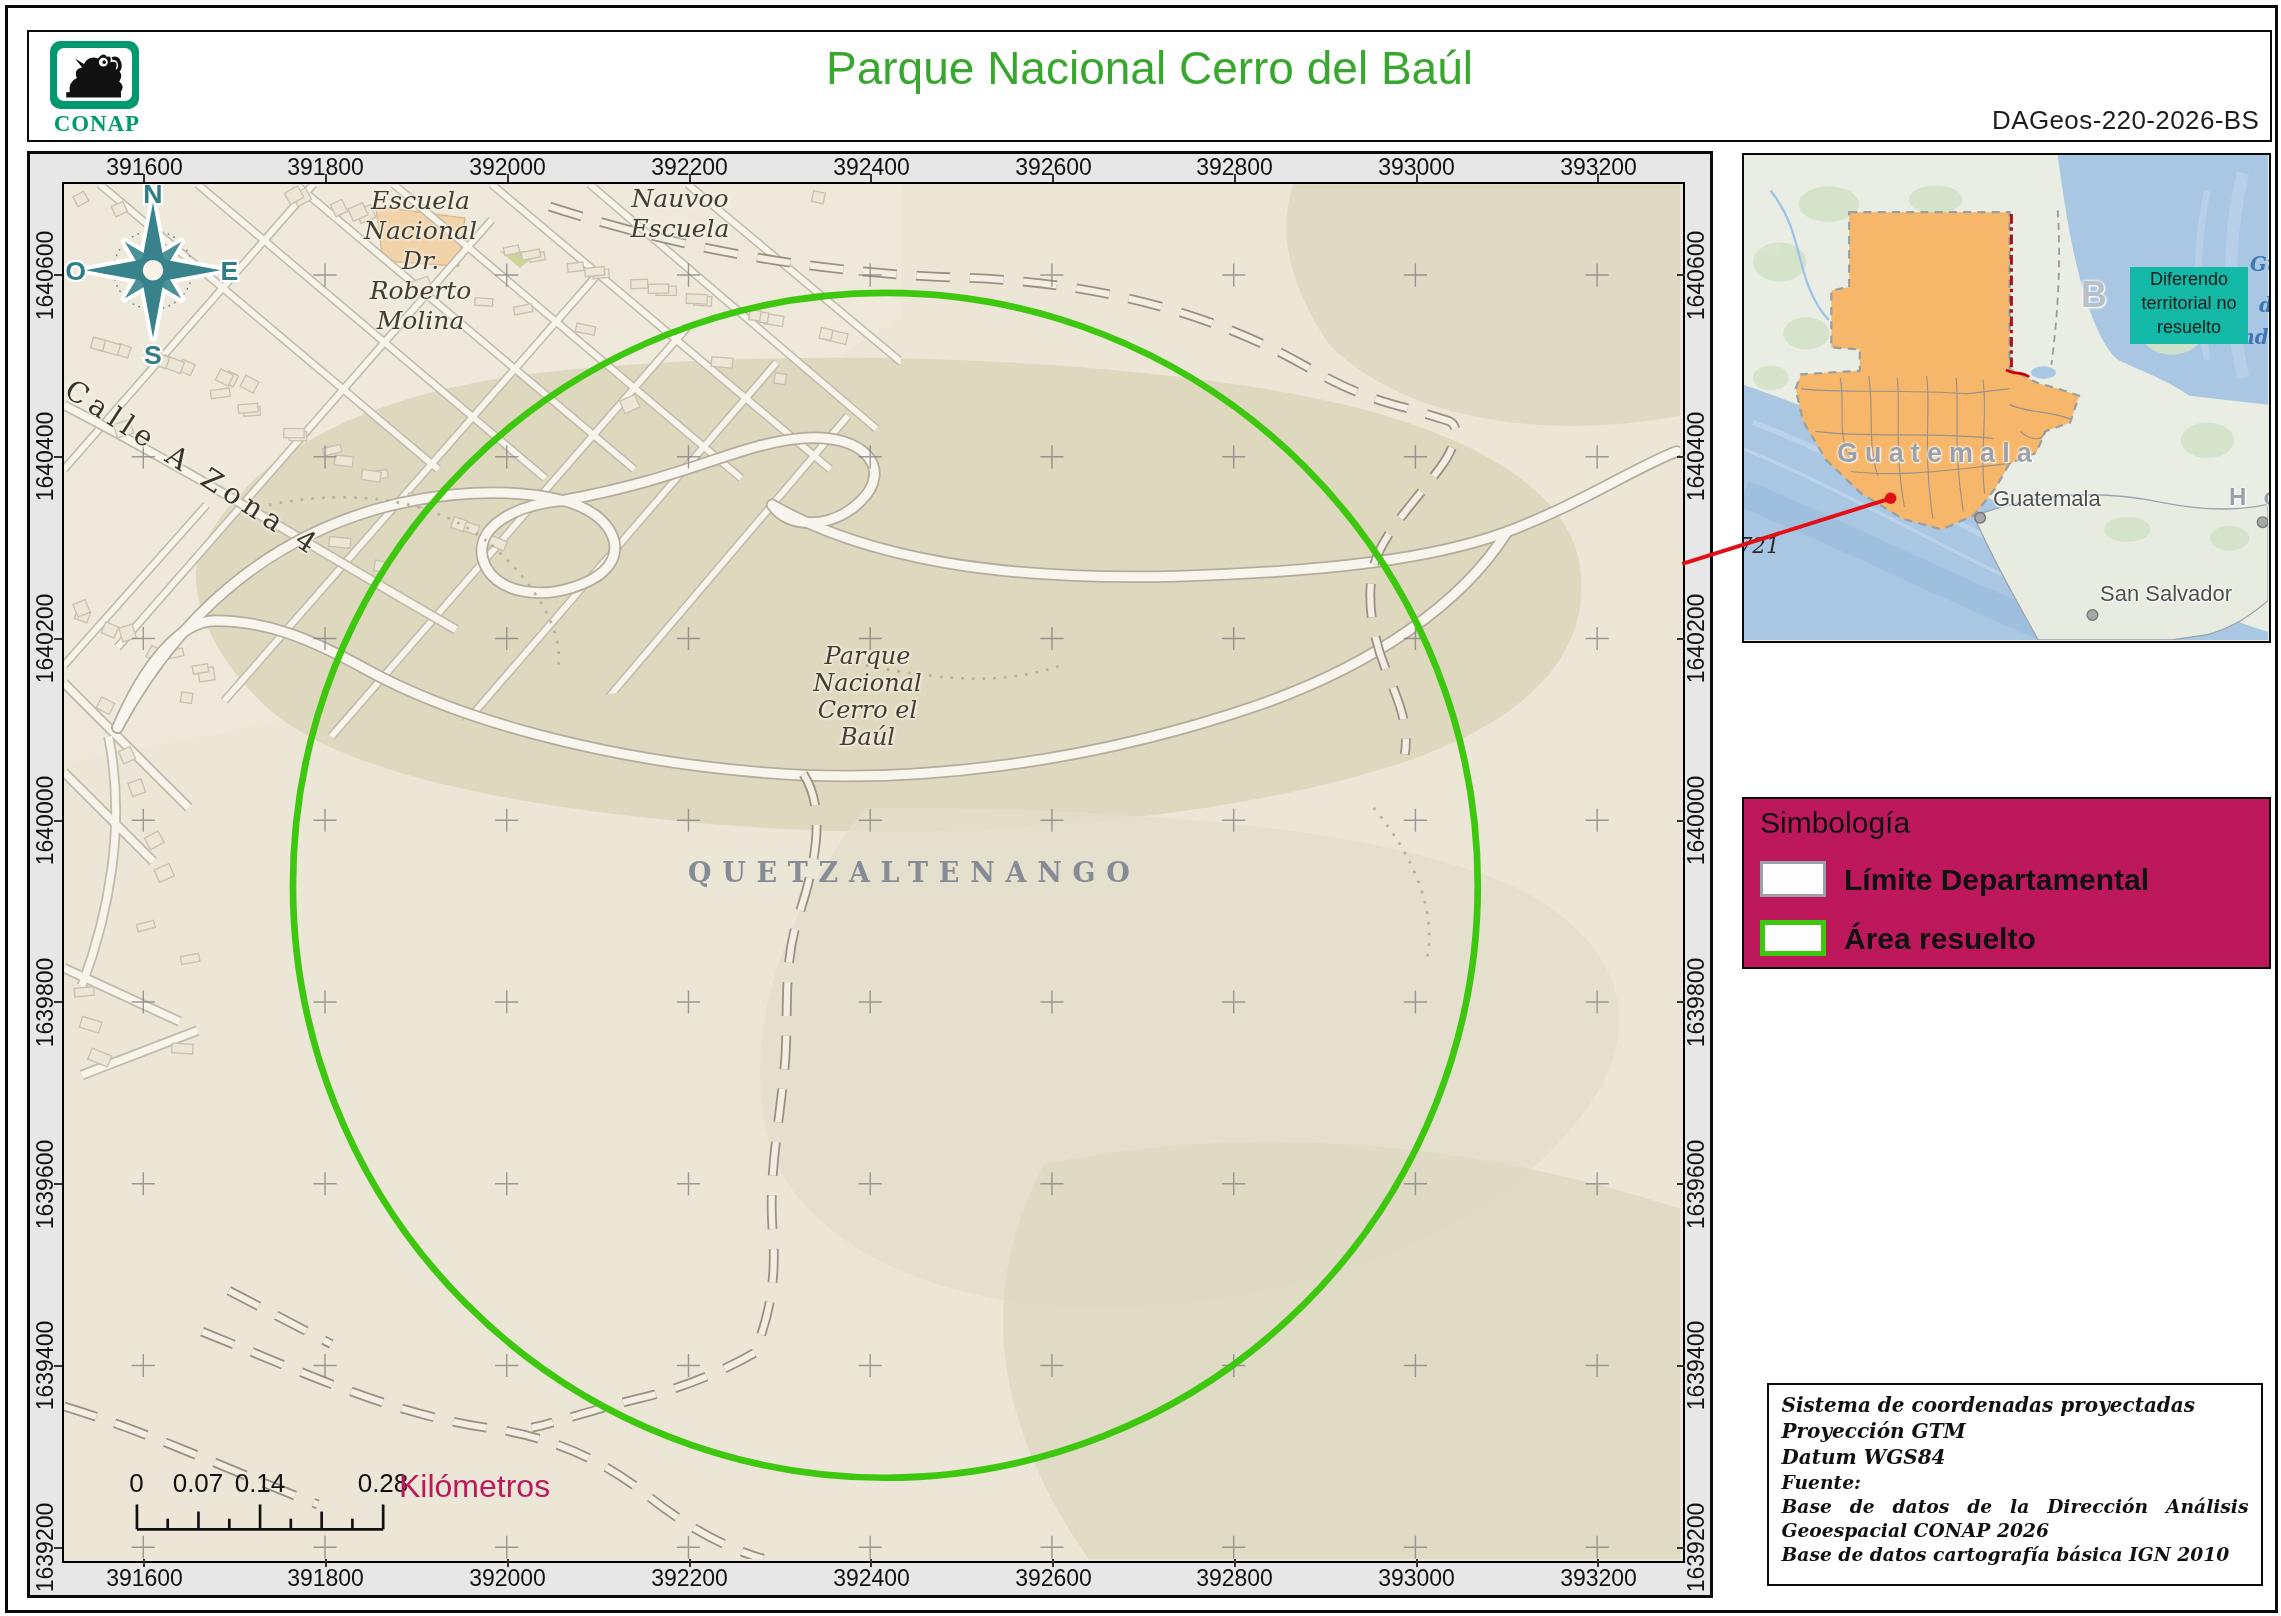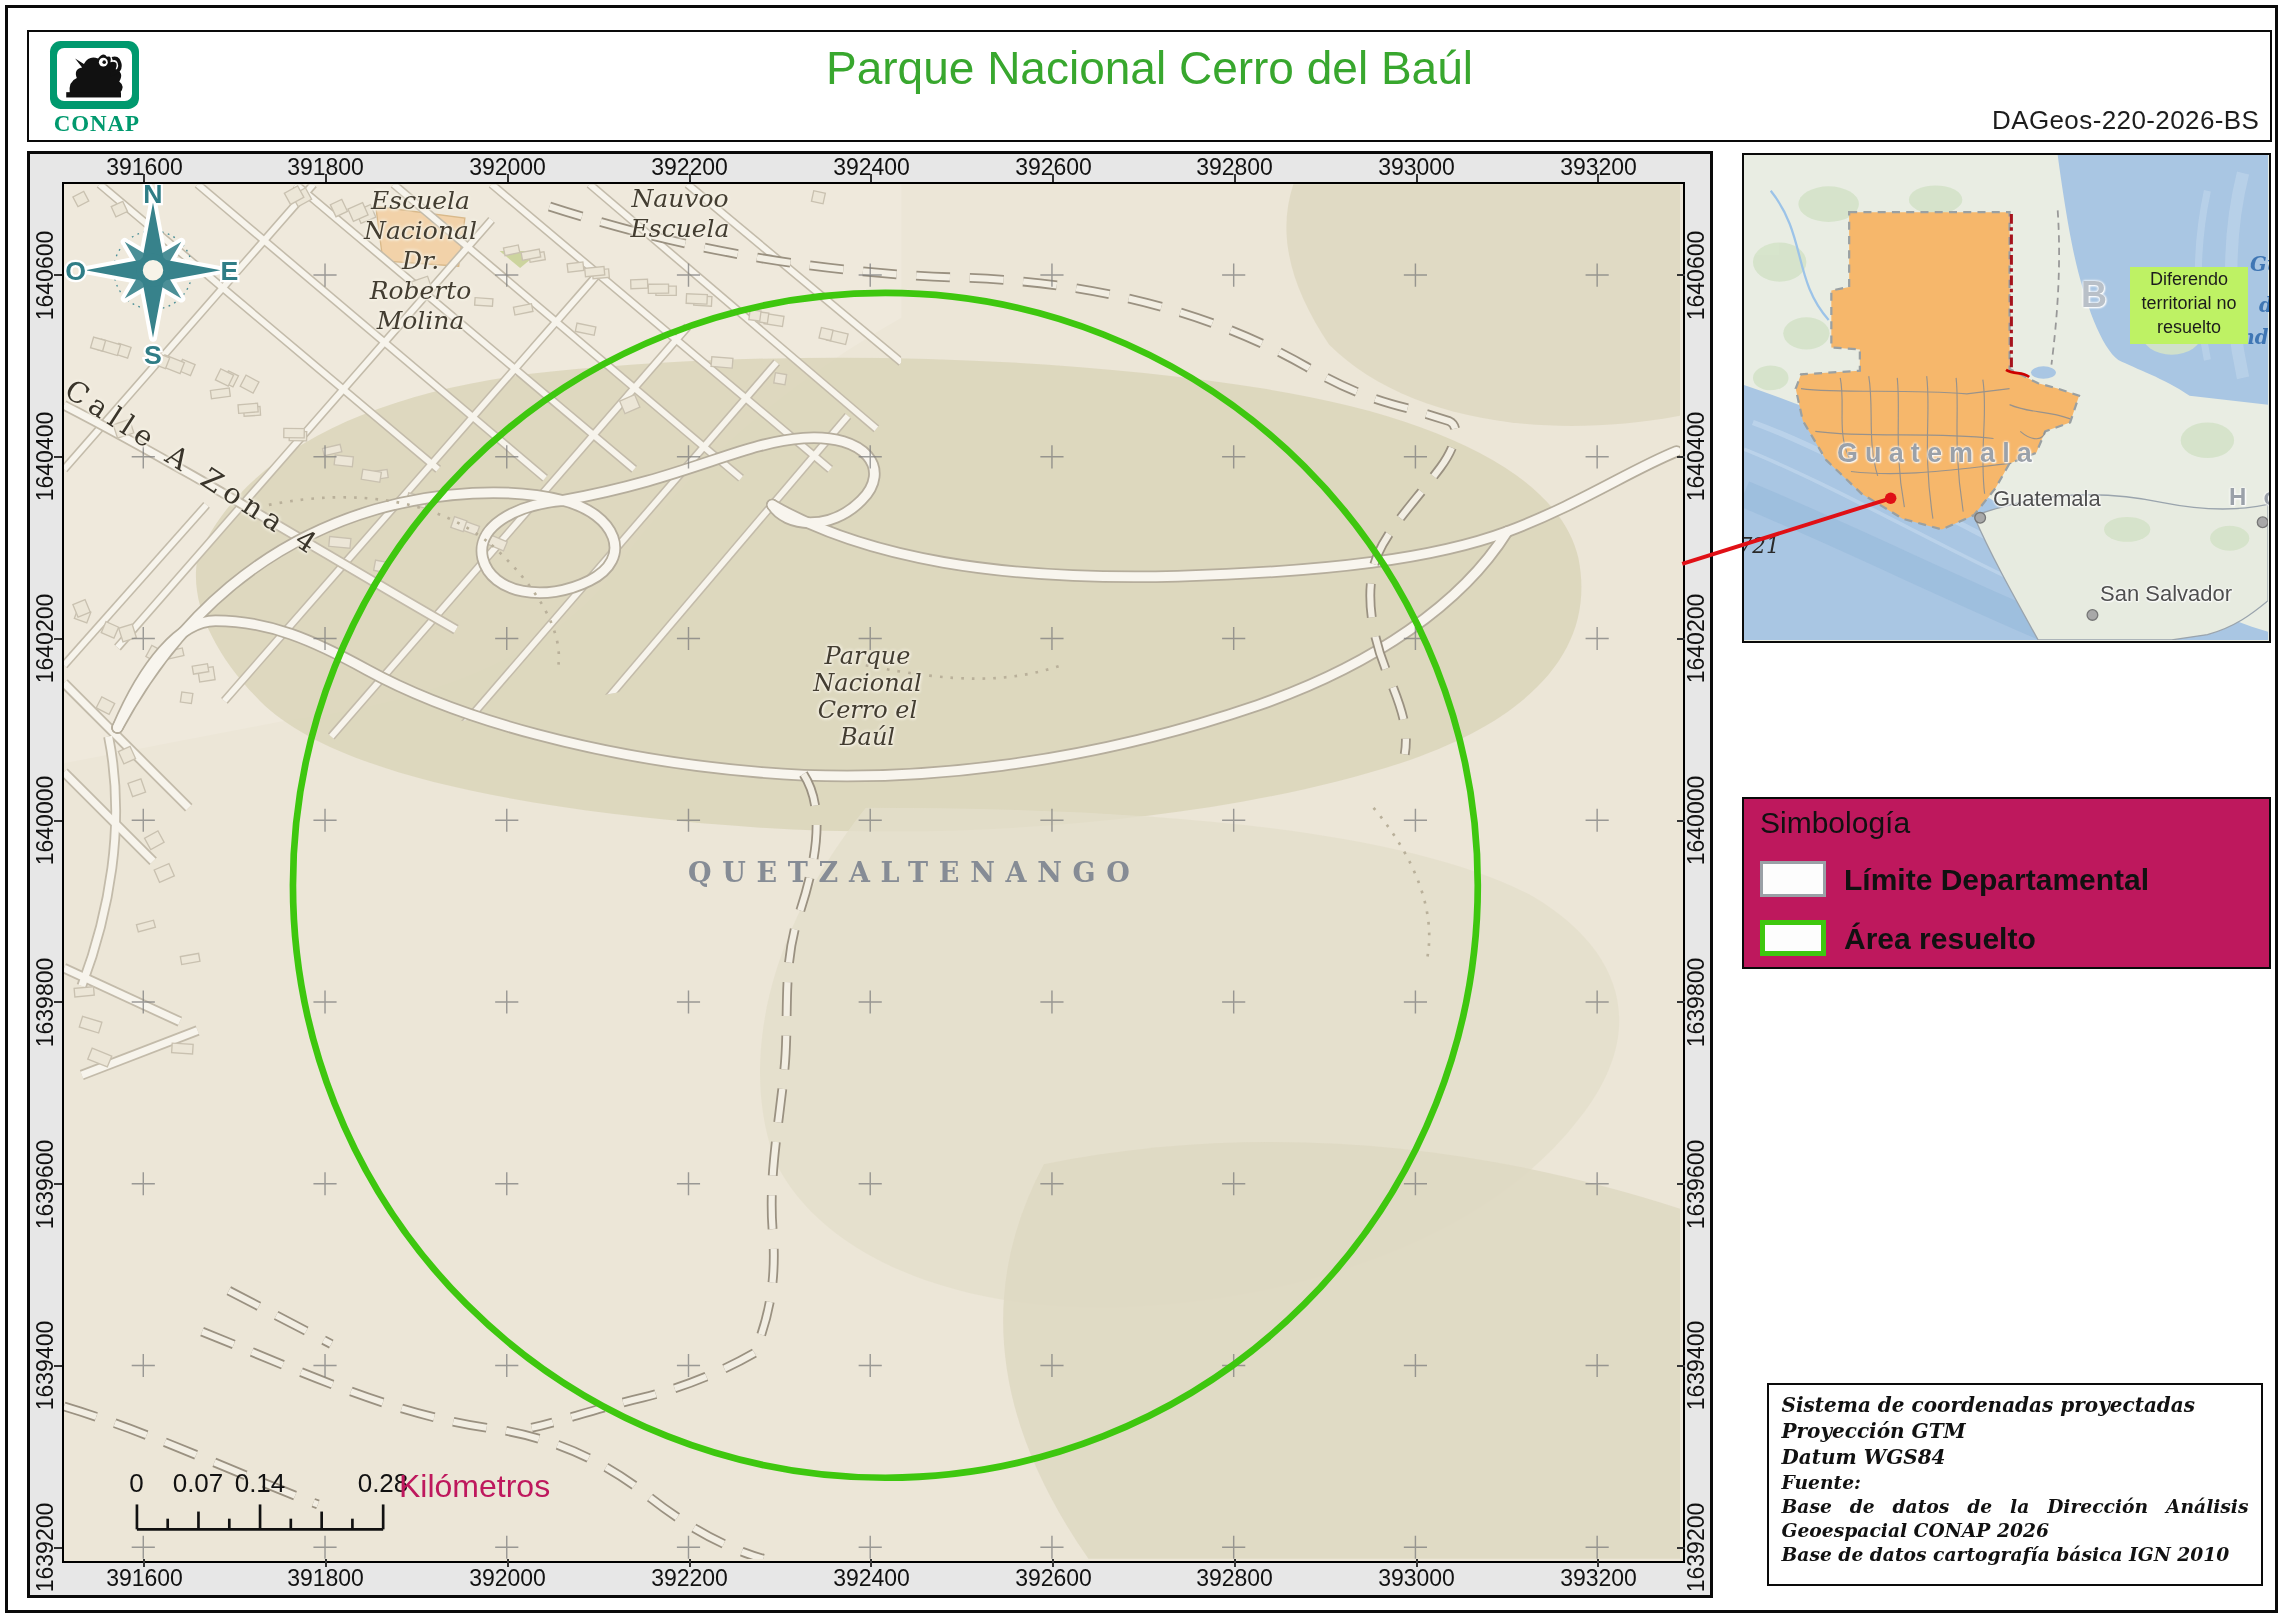--- a/index.html
+++ b/index.html
@@ -37,21 +37,21 @@
   #qz-label{font-size:27px;letter-spacing:10.7px;font-style:normal;font-weight:600;color:#868c95;
             white-space:nowrap;text-shadow:none;}
   
   #scalebar{left:53px;top:1284px;width:535px;height:80px;}
   .sb-num{position:absolute;top:0;width:80px;margin-left:-40px;text-align:center;
           font-size:26px;color:#111;}
   #sb-unit{position:absolute;top:0;left:282px;font-size:32px;color:#be185d;white-space:nowrap;}
   
   #inset{left:1742px;top:153px;width:529px;height:490px;border:2.7px solid #0a0a0a;
          background:#e9ede3;box-sizing:border-box;overflow:hidden;}
-  #inset-note{left:386px;top:112px;width:118px;height:77px;background:#bef264;color:#1c1c1c;
+  #inset-note{left:386px;top:112px;width:118px;height:77px;background:#14b8a6;color:#1c1c1c;
               font-size:18px;line-height:24px;text-align:center;}
   .inset-label{position:absolute;white-space:nowrap;
                text-shadow:0 0 2.7px #fff,0 0 2.7px #fff,0.9px 0.9px 1.8px #fff;}
   #inset-country{font-size:27px;font-weight:bold;letter-spacing:7.1px;color:#9ba1a9;}
   #inset-city{font-size:22px;color:#4f4f4f;}
   #inset-ss{font-size:22px;color:#4f4f4f;}
   #inset-ho{font-size:24px;font-weight:bold;letter-spacing:5.3px;color:#9ba1a9;}
   #inset-b{font-size:36px;font-weight:bold;color:#b9c0c8;}
   .seafrag{position:absolute;font-family:"DejaVu Serif",serif;font-style:italic;font-weight:bold;
            color:#3f76b4;font-size:19.6px;text-shadow:none;}

